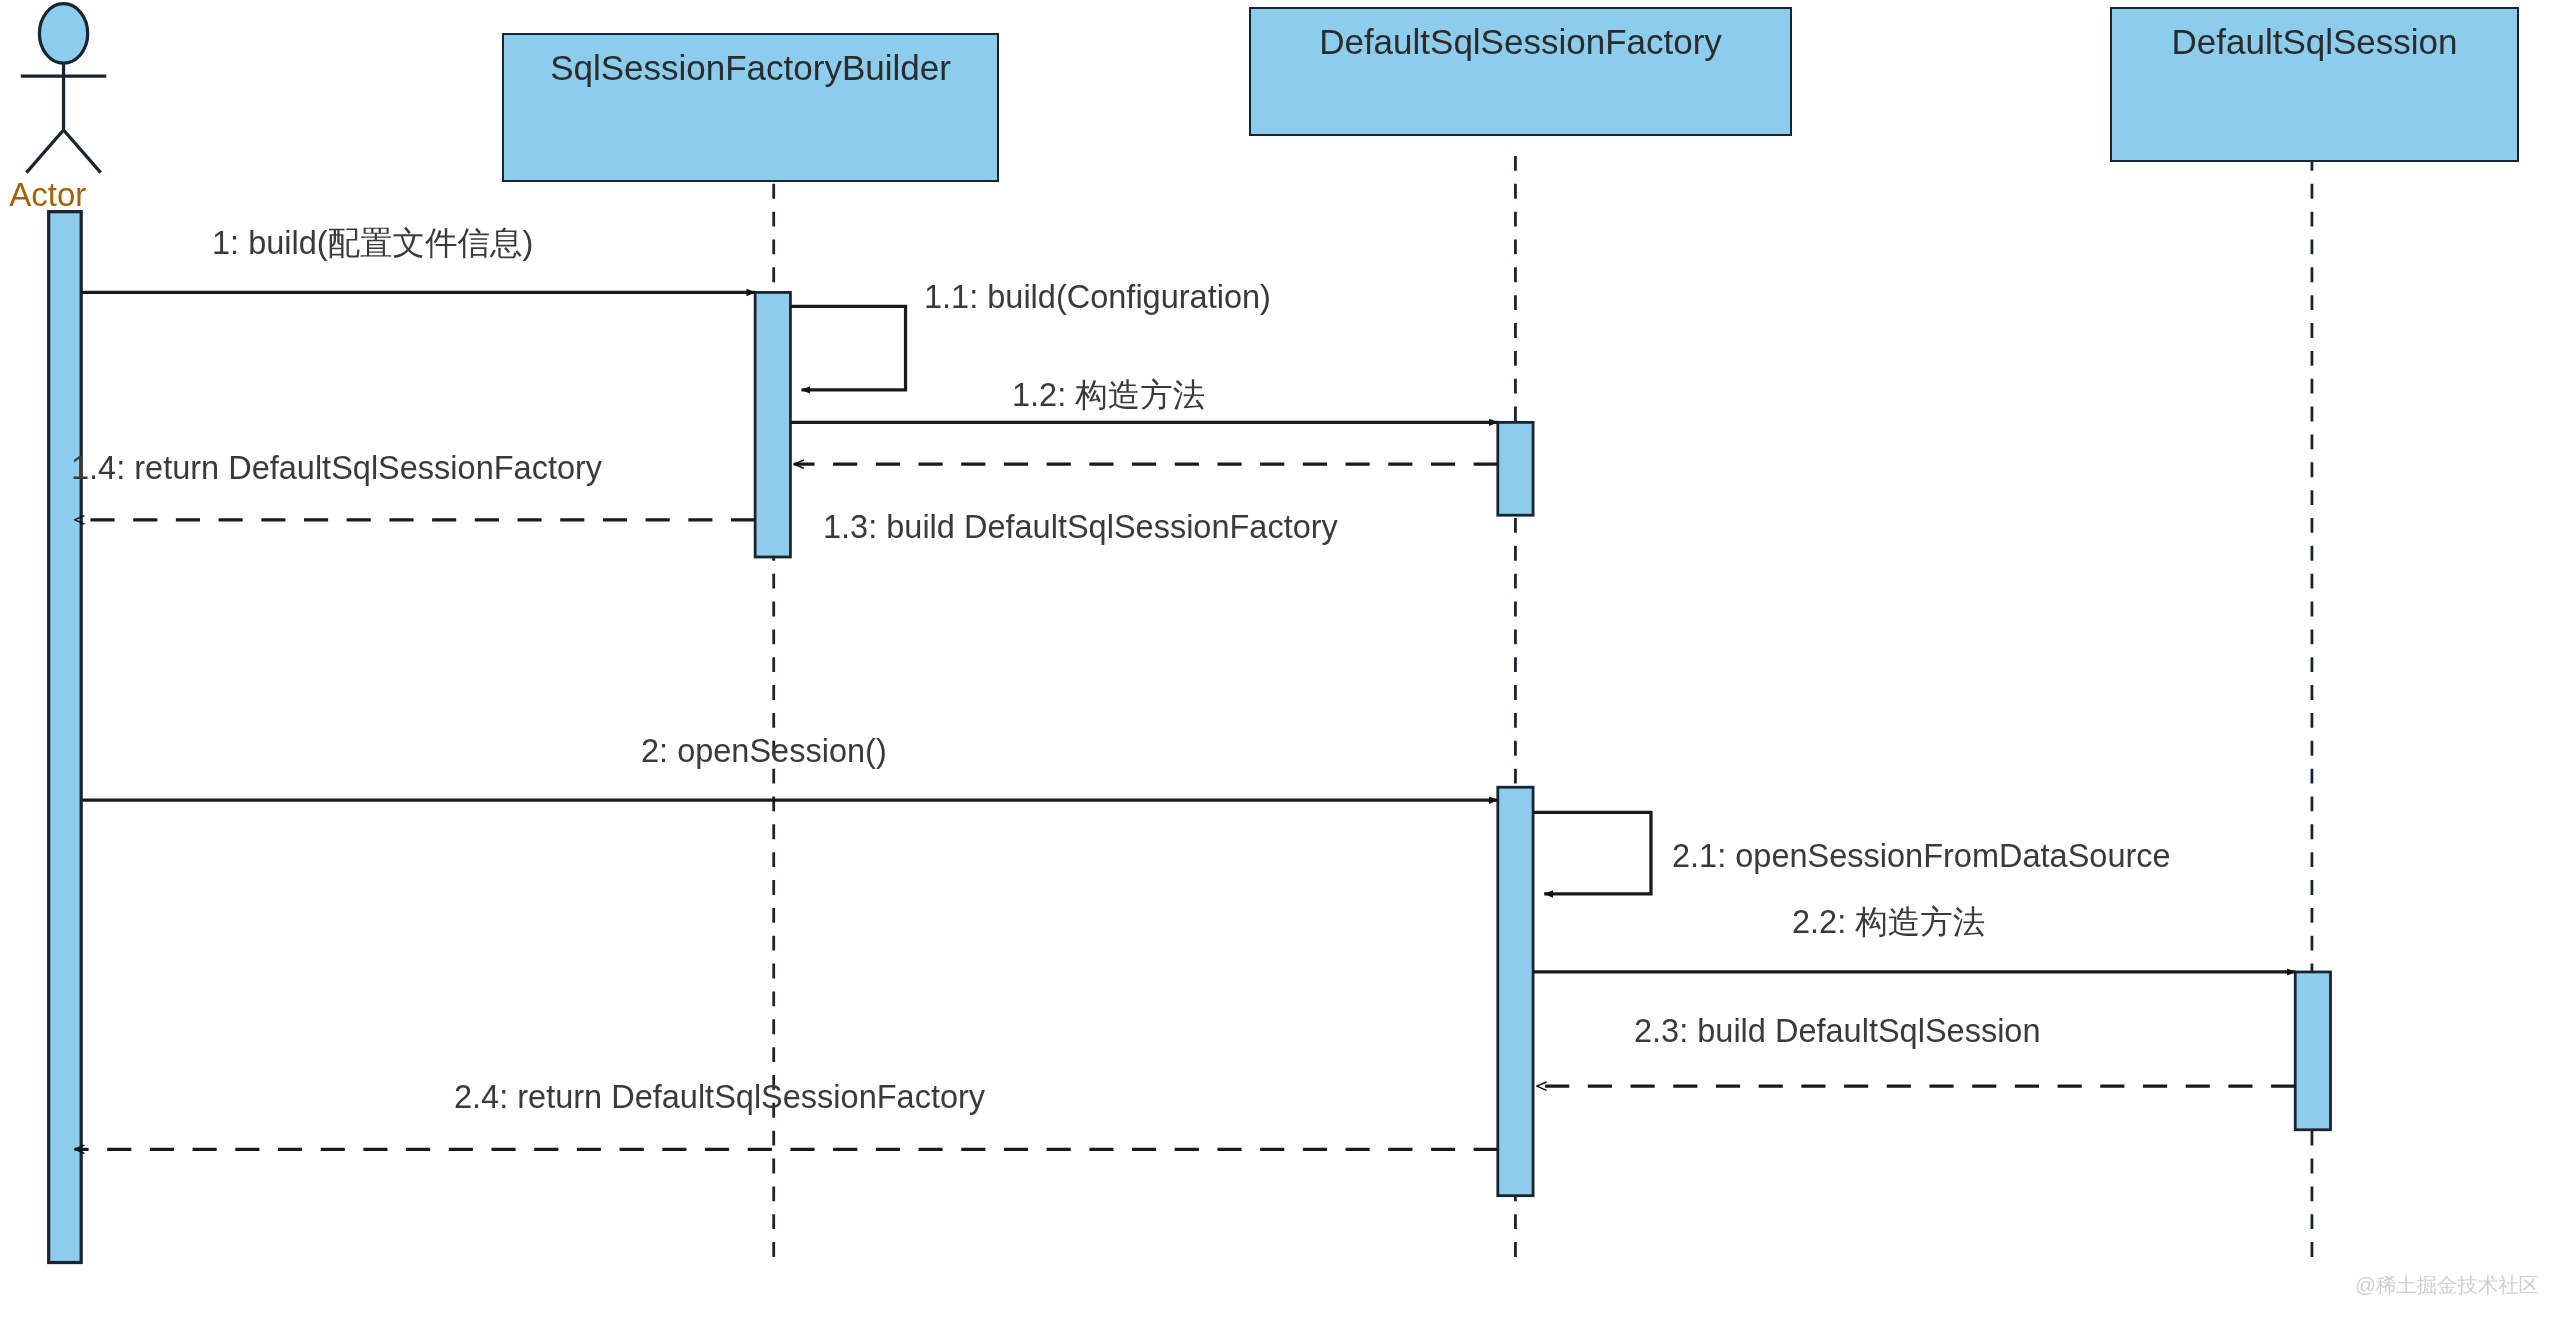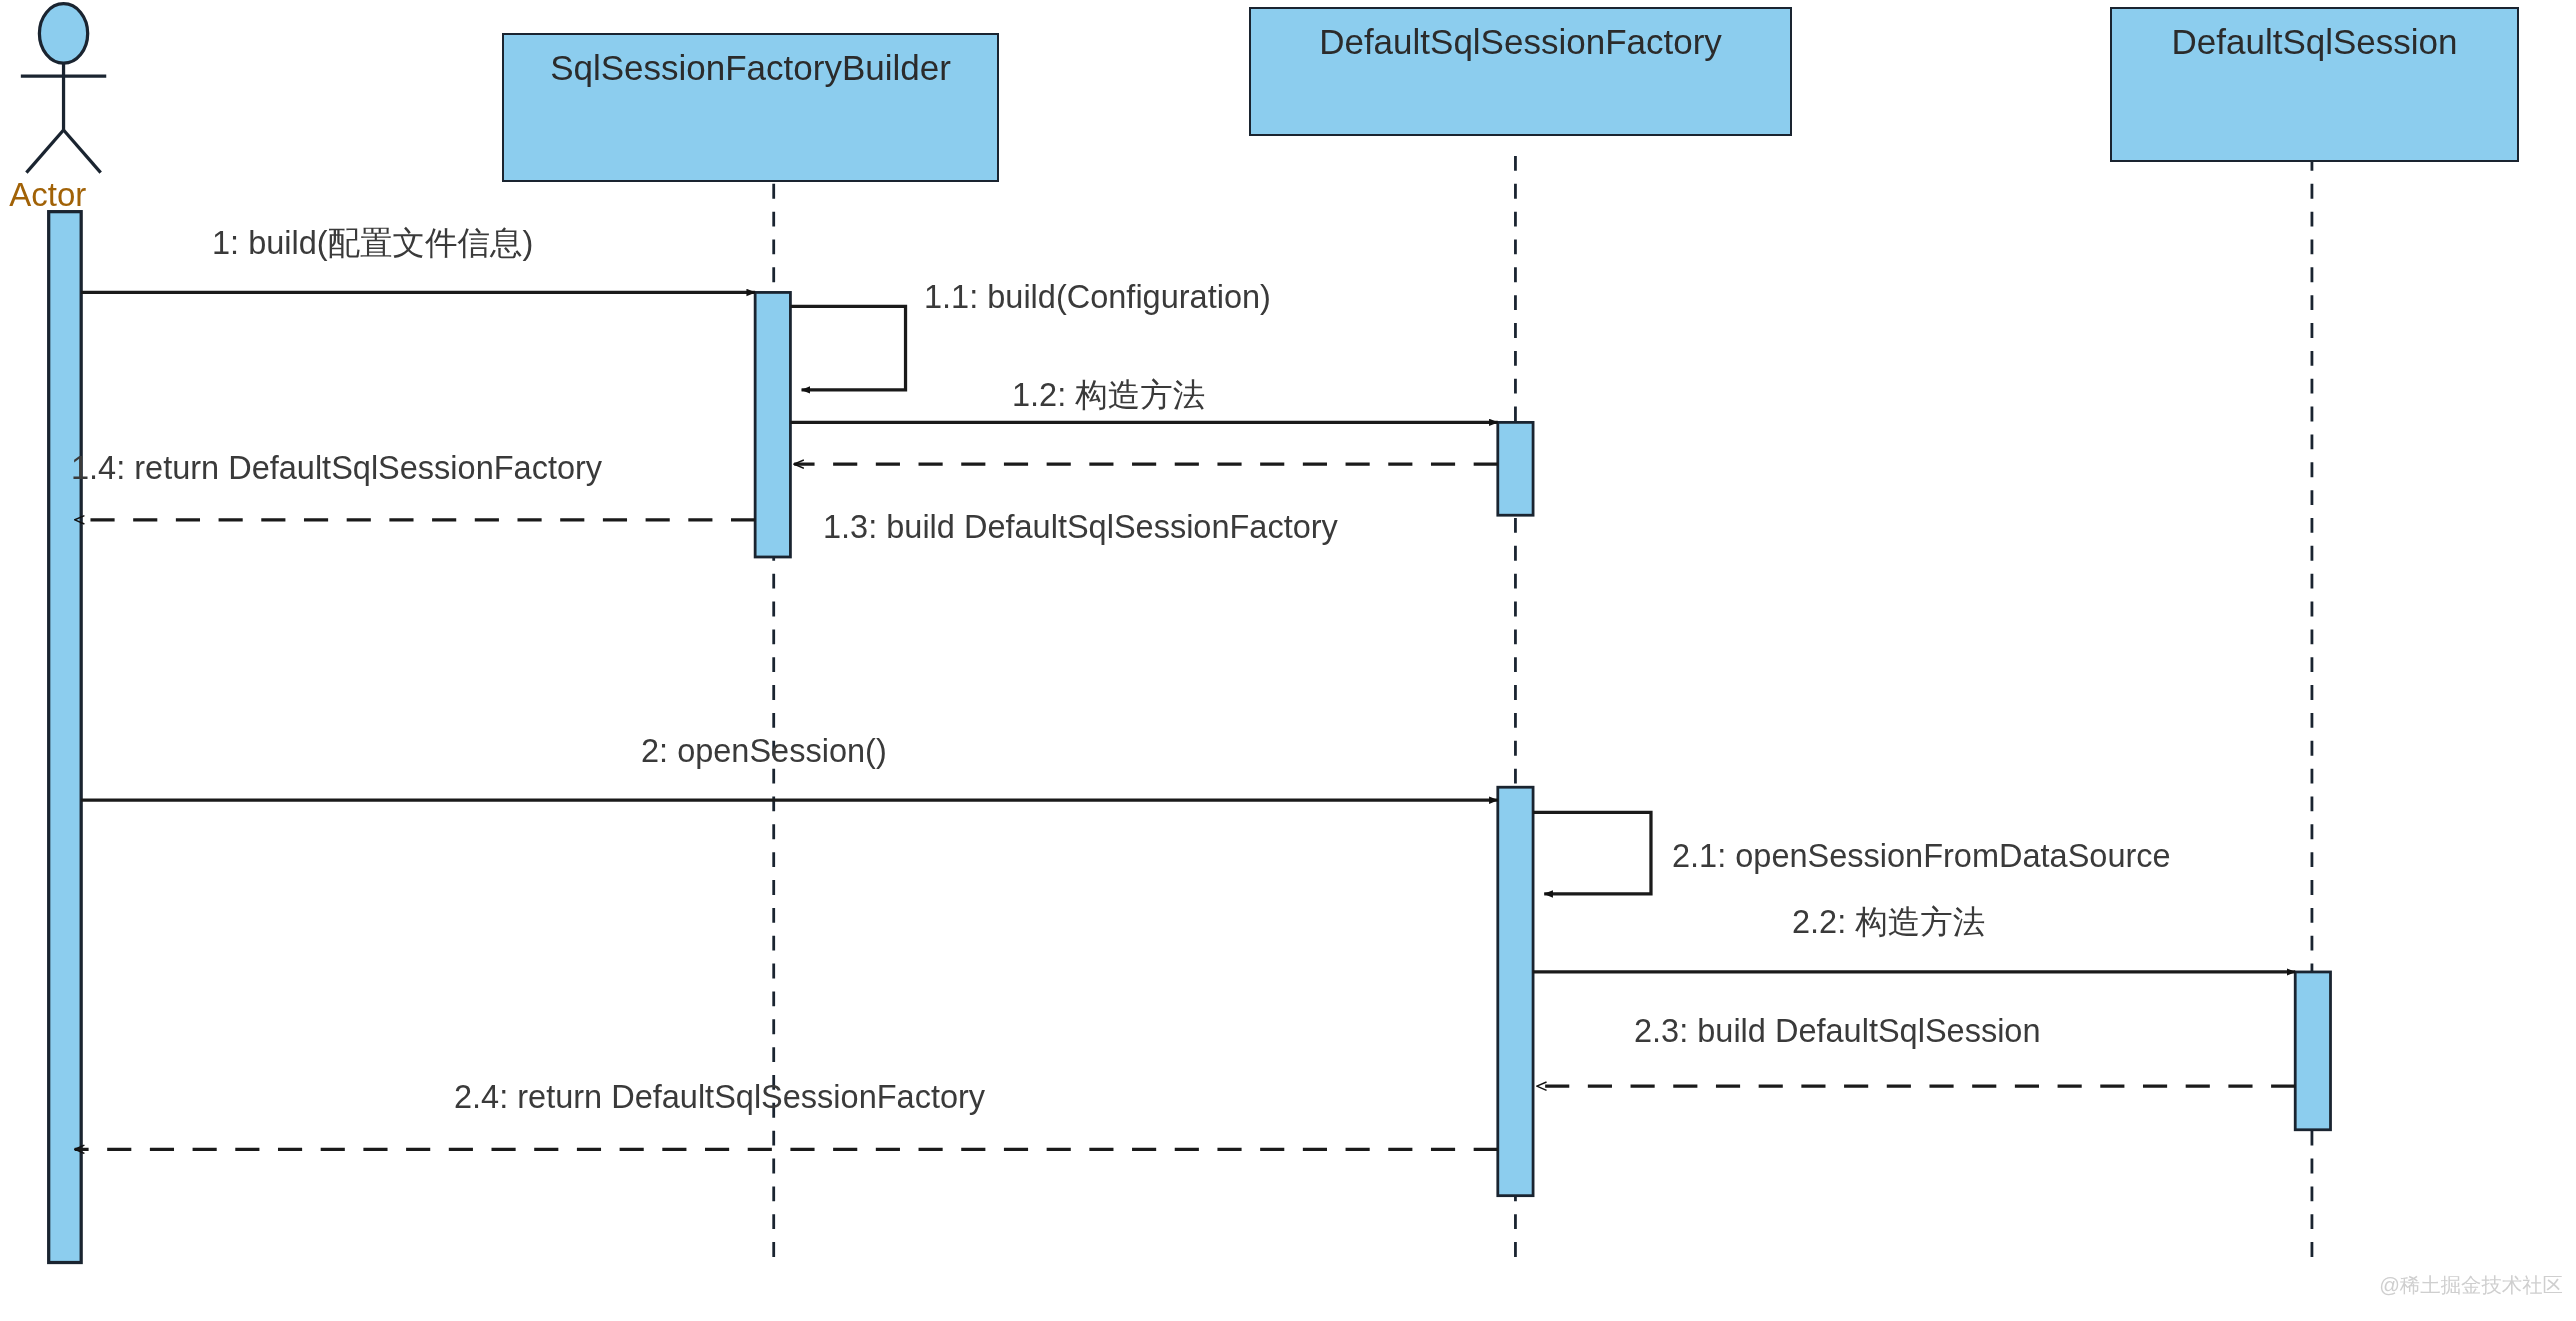--- a/index.html
+++ b/index.html
@@ -1,21 +1,21 @@
 <!DOCTYPE html>
 <html style="font-size:15px"><head>
 <meta charset="utf-8">
 <style>
   html,body{margin:0;padding:0;background:#ffffff;}
   body{font-family:"Liberation Sans","DejaVu Sans",sans-serif;}
   #stage{position:relative;width:2576px;height:1321px;background:#fff;overflow:hidden;}
   #diagram{position:absolute;inset:0;}
   .txt{position:absolute;white-space:nowrap;color:#3a3a3a;font-size:32.5px;line-height:1;font-family:"Liberation Sans","DejaVu Sans",sans-serif;}
   .lbl-box{position:absolute;white-space:nowrap;color:#2b2b2b;font-size:35px;text-align:center;font-family:"Liberation Sans","DejaVu Sans",sans-serif;}
-  .wm{position:absolute;right:13px;bottom:22px;color:#cfcfcf;font-size:20.4px;white-space:nowrap;font-family:"Liberation Sans","DejaVu Sans",sans-serif;}
+  .wm{position:absolute;right:37px;bottom:22px;color:#cfcfcf;font-size:20.4px;white-space:nowrap;font-family:"Liberation Sans","DejaVu Sans",sans-serif;}
   .actor-label{position:absolute;color:#a16207;font-size:33px;white-space:nowrap;}
 </style>
 </head>
 <body>
 
 <div id="stage">
 
   <svg id="diagram" viewBox="0 0 2774 1423" width="2576" height="1321">
     <defs>
       <marker id="filledArrow" markerWidth="10" markerHeight="10" refX="9.4" refY="4" orient="auto" markerUnits="userSpaceOnUse">

